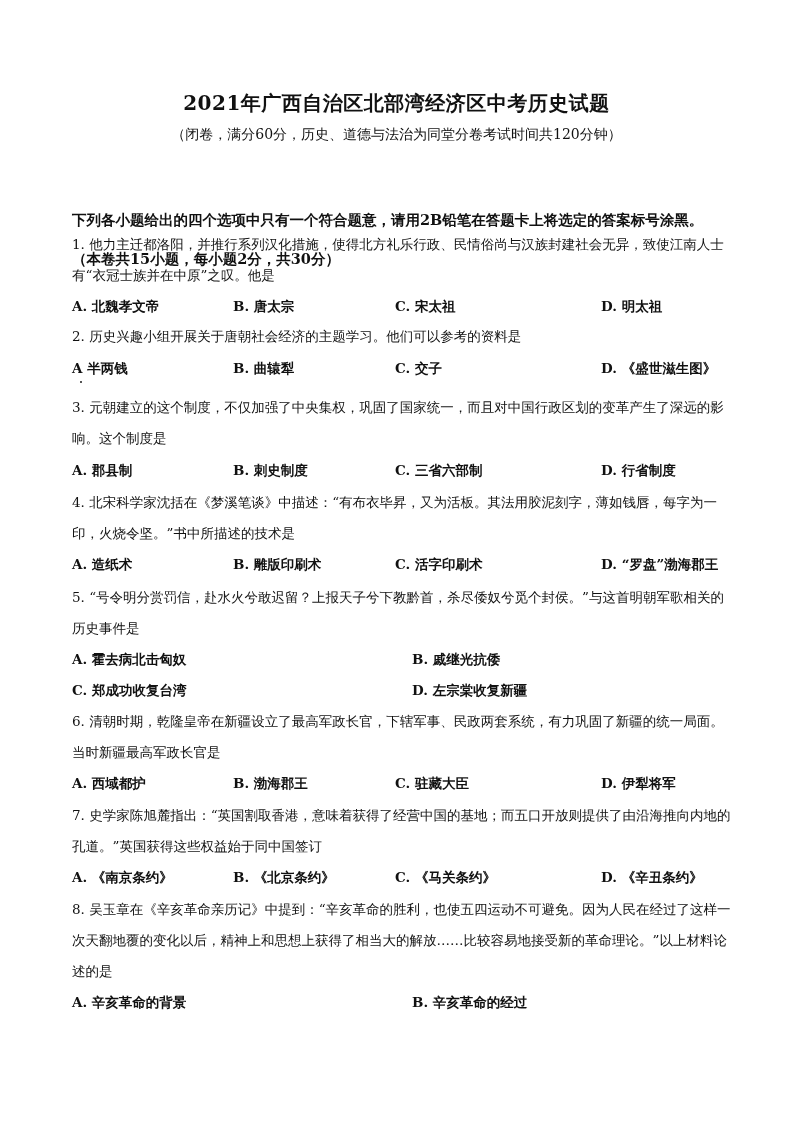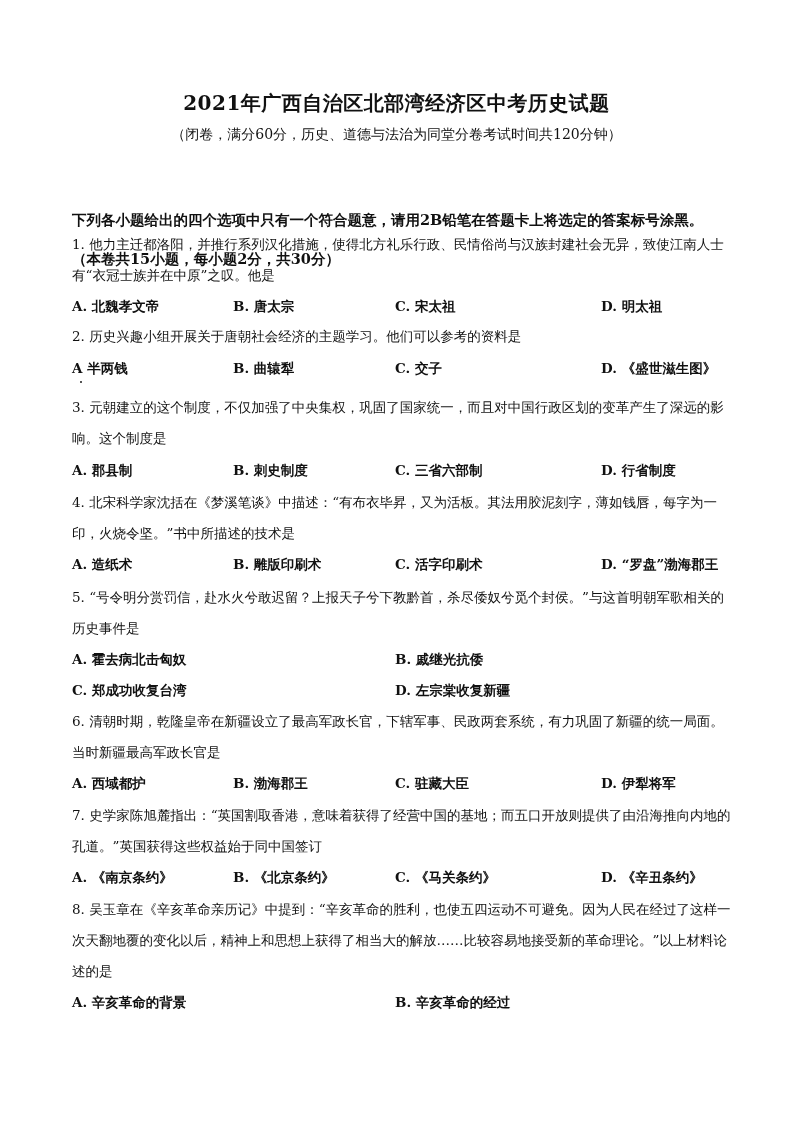--- a/index.html
+++ b/index.html
@@ -11,21 +11,21 @@
   .subtitle { position: absolute; left: 0; width: 793px; top: 124px; text-align: center;
               font-size: 14px; font-weight: normal; line-height: 20px; }
   .section { position: absolute; left: 0; width: 793px; top: 141px; text-align: center;
              font-size: 14.5px; font-weight: bold; line-height: 20px; }
   .instr { position: absolute; left: 72px; width: 660px; top: 170px; font-size: 14.5px;
            font-weight: bold; line-height: 39px; margin-top: 30px; }
   .q { position: absolute; left: 72px; width: 660px; font-size: 13.5px; line-height: 31px; }
   .opts { position: absolute; left: 72px; width: 660px; height: 30px; font-size: 13.5px; line-height: 30px; font-weight: bold; }
   .opt { position: absolute; top: 0; white-space: nowrap; }
   .c0 { left: 0; } .c1 { left: 161px; } .c2 { left: 323px; } .c3 { left: 485px; margin-left: 44px; }
-  .h1 { left: 323px; }
+  .h1 { left: 340px; }
   .dot { position: absolute; left: 80px; top: 381px; width: 2px; height: 2px; background: #555; }
 </style>
 </head>
 <body>
 
 <div class="page">
   <div class="title">2021年广西自治区北部湾经济区中考历史试题</div>
   <div class="subtitle">（闭卷，满分60分，历史、道德与法治为同堂分卷考试时间共120分钟）</div>
   <div class="instr">下列各小题给出的四个选项中只有一个符合题意，请用2B铅笔在答题卡上将选定的答案标号涂黑。（本卷共15小题，每小题2分，共30分）</div>
 

